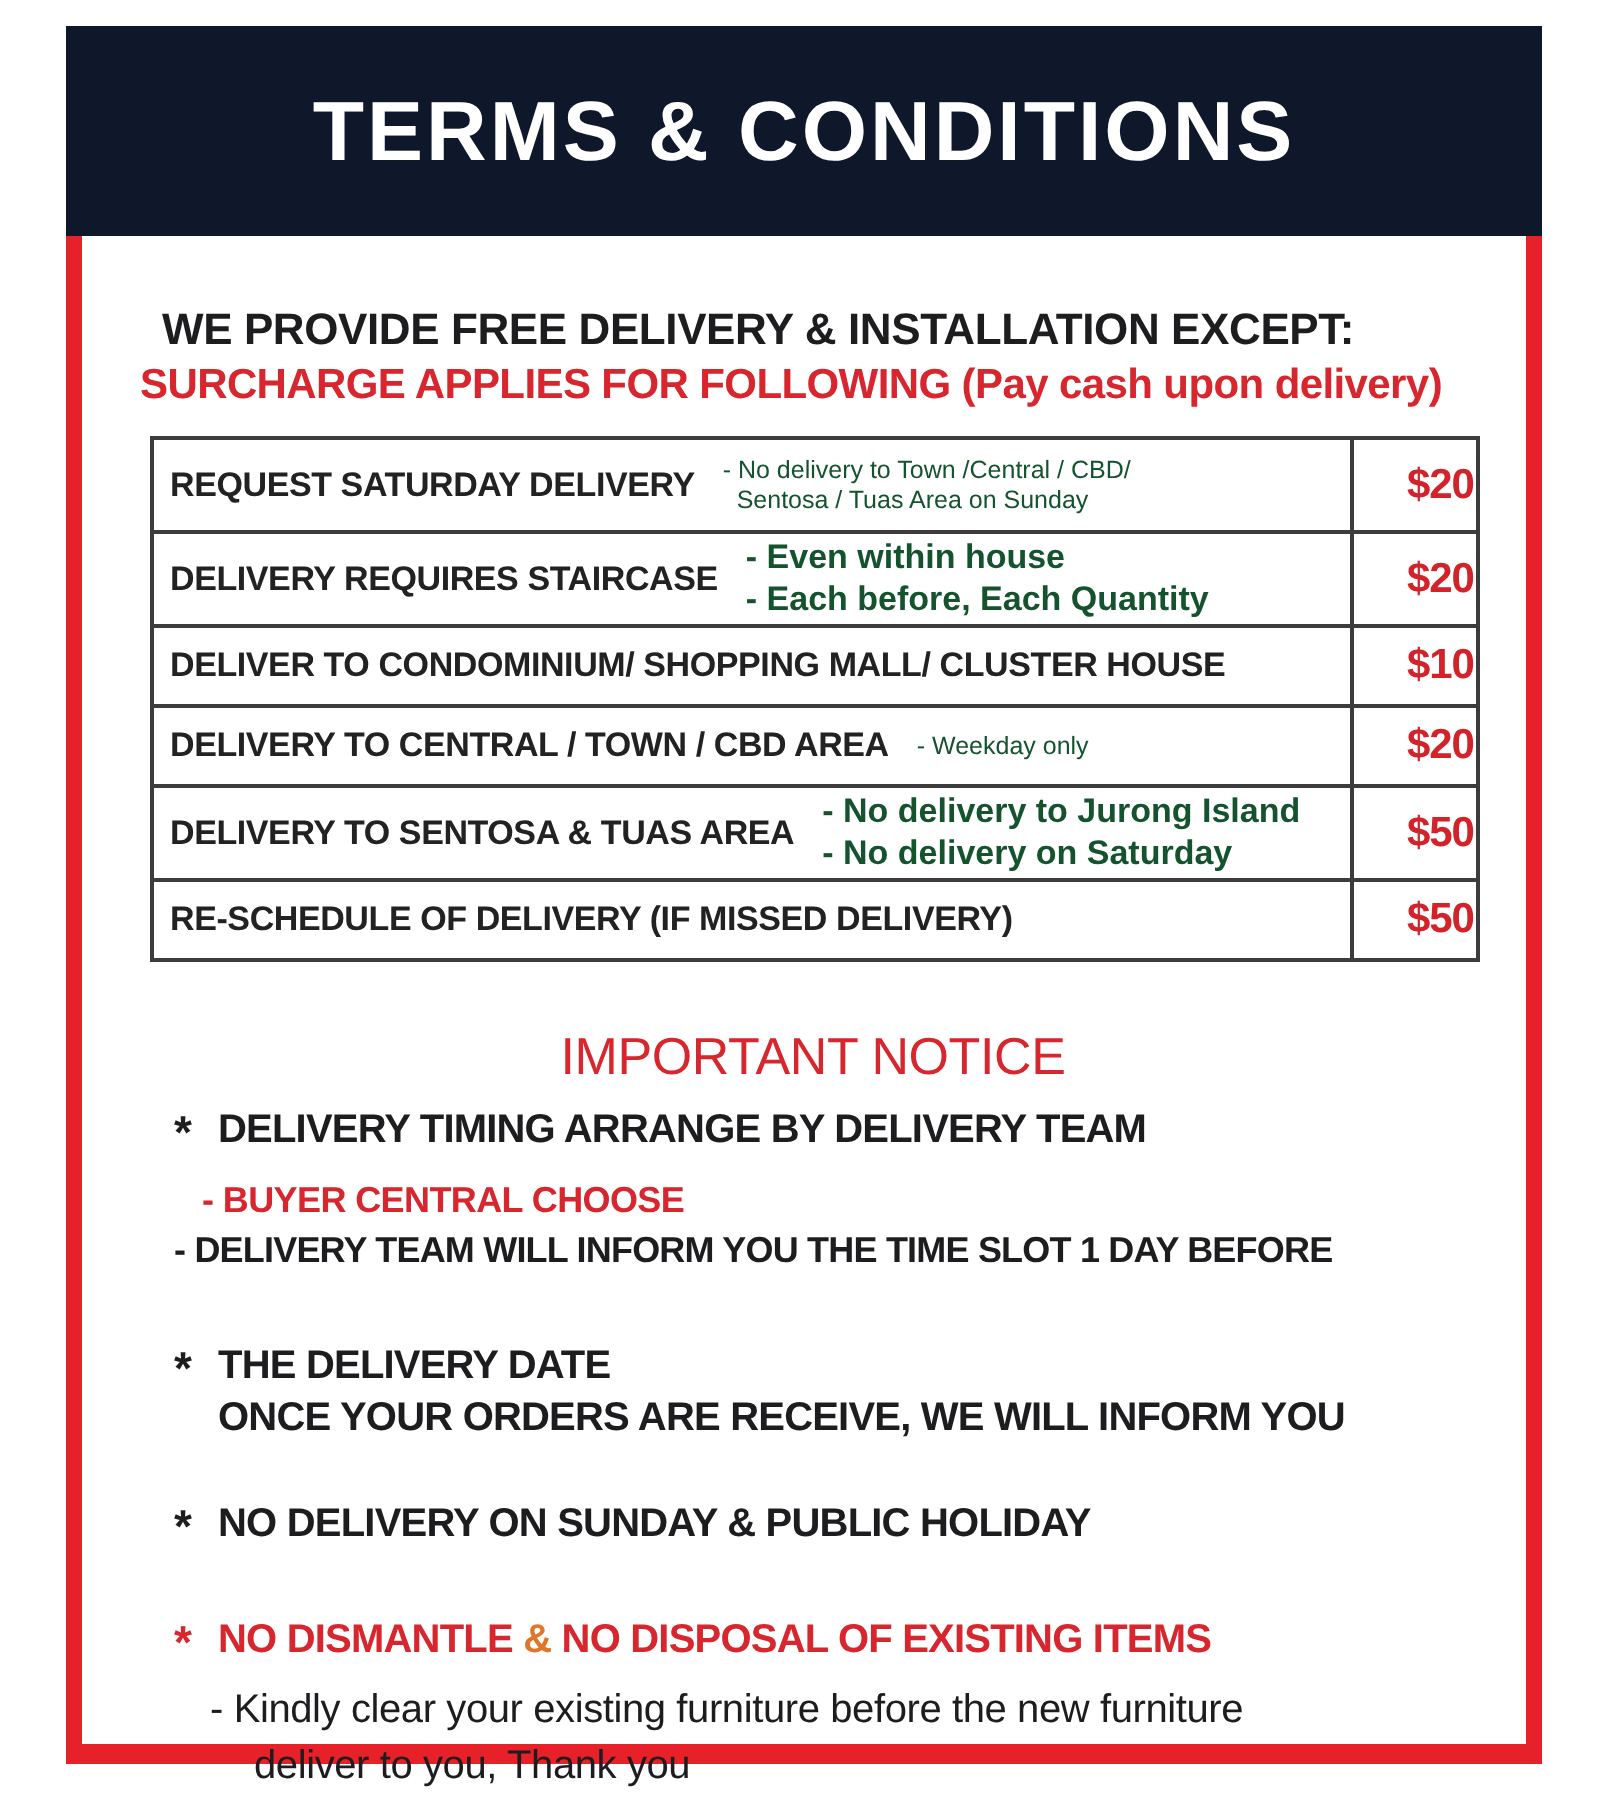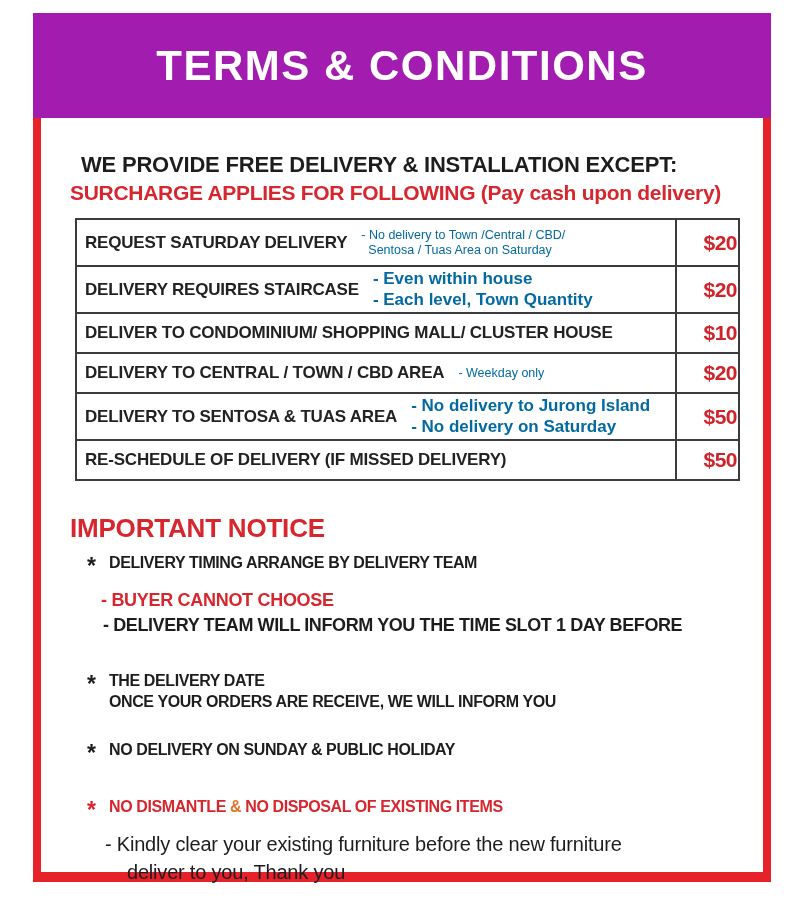--- a/index.html
+++ b/index.html
@@ -7,21 +7,21 @@
     width:800px;height:900px;background:#ffffff;position:relative;overflow:hidden;
     font-family:"Liberation Sans", sans-serif;
     -webkit-font-smoothing:antialiased;
   }
   .frame{
     position:absolute;left:33px;top:13px;width:738px;height:869px;
     box-sizing:border-box;background:#ffffff;
     border-left:8px solid #e6212a;border-right:8px solid #e6212a;border-bottom:10px solid #e6212a;
   }
   .banner{
-    margin:0 -8px;height:105px;background:#a21caf;
+    margin:0 -8px;height:105px;background:#0f172a;
     display:flex;align-items:center;justify-content:center;
   }
   .banner h1{
     margin:0;color:#ffffff;font-size:42px;font-weight:bold;letter-spacing:1.5px;
   }
   .content{padding:34px 20px 0 29px;}
   .h-black{
     margin:0 0 3px 11px;font-size:22px;font-weight:bold;color:#1d1d1f;letter-spacing:-0.2px;white-space:nowrap;
   }
   .h-red{
@@ -32,41 +32,41 @@
   }
   table.surcharge td{
     border:2px solid #3c3c3c;background:#ffffff;vertical-align:middle;
   }
   td.desc{padding:2px 4px 2px 8px;}
   tr.tall td{height:41px;} tr.short td{height:34px;margin-left:16px;}
   .cellwrap{display:flex;align-items:center;gap:14px;}
   .row-label{
     font-size:17px;font-weight:bold;color:#222222;white-space:nowrap;letter-spacing:-0.2px;flex:0 0 auto;
   }
-  .row-note{font-size:12.5px;line-height:1.18;color:#0369a1;white-space:nowrap;}
+  .row-note{font-size:12.5px;line-height:1.18;color:#14532d;white-space:nowrap;}
   .row-note.bold{font-weight:bold;font-size:17px;}
   .note-indent{padding-left:7px;}
   td.price{width:59px;text-align:right;color:#d2232b;font-weight:bold;font-size:21px;letter-spacing:-0.5px;}
   .notice-title{
-    margin:32px 0 8px 0;color:#d7262d;font-size:26px;font-weight:bold;letter-spacing:-0.2px;
+    margin:32px 0 8px 0;text-align:center;color:#d7262d;font-size:26px;font-weight:normal;letter-spacing:-0.2px;
   }
   .bullet{display:flex;margin-left:17px;}
   .bullet .star{
     flex:0 0 22px;font-size:23px;font-weight:bold;color:#1d1d1f;line-height:1.2;padding-top:1px;
   }
   .bullet .btext{
-    font-size:16px;font-weight:bold;color:#1d1d1f;line-height:1.32;letter-spacing:-0.4px;
+    font-size:20px;font-weight:bold;color:#1d1d1f;line-height:1.32;letter-spacing:-0.4px;
   }
   .bullet.red .star,.bullet.red .btext{color:#d7262d;}
   .amp-orange{color:#e0762a;}
   .sub-red{
     margin:9px 0 2px 31px;font-size:18px;font-weight:bold;color:#d7262d;letter-spacing:-0.3px;
   }
   .sub-black{
-    margin:4px 0 0 33px;font-size:18px;font-weight:bold;color:#1d1d1f;letter-spacing:-0.4px;white-space:nowrap;
+    margin:4px 0 0 17px;font-size:18px;font-weight:bold;color:#1d1d1f;letter-spacing:-0.4px;white-space:nowrap;
   }
   .gap1{margin-top:34px;} .gap2{margin-top:27px;} .gap3{margin-top:29px;}
   .item4-sub{
     margin:5px 0 0 35px;font-size:20px;color:#1d1d1f;line-height:1.42;letter-spacing:-0.2px;
   }
   .item4-sub .line2{padding-left:22px;}
 </style>
 </head>
 <body>
 
@@ -82,34 +82,34 @@
     <p class="h-red">SURCHARGE APPLIES FOR FOLLOWING (Pay cash upon delivery)</p>
 
     <table class="surcharge">
       <tbody>
           <tr class="tall">
         <td class="desc">
           <div class="cellwrap">
             <span class="row-label">REQUEST SATURDAY DELIVERY</span>
             <span class="row-note">
               <span>- No delivery to Town /Central / CBD/</span><br>
-              <span class="note-indent">Sentosa / Tuas Area on Saturday</span>
+              <span class="note-indent">Sentosa / Tuas Area on Sunday</span>
             </span>
           </div>
         </td>
         <td class="price">$20</td>
       </tr>
 
       <tr class="tall">
         <td class="desc">
           <div class="cellwrap">
             <span class="row-label">DELIVERY REQUIRES STAIRCASE</span>
             <span class="row-note bold">
               <span>- Even within house</span><br>
-              <span>- Each level, Town Quantity</span>
+              <span>- Each before, Each Quantity</span>
             </span>
           </div>
         </td>
         <td class="price">$20</td>
       </tr>
 
       <tr class="short">
         <td class="desc">
           <div class="cellwrap">
             <span class="row-label">DELIVER TO CONDOMINIUM/ SHOPPING MALL/ CLUSTER HOUSE</span>
@@ -151,21 +151,21 @@
       </tr>
     </tbody>
       </table>
 
     <h2 class="notice-title">IMPORTANT NOTICE</h2>
 
     <div class="bullet">
       <span class="star">*</span>
       <div class="btext">DELIVERY TIMING ARRANGE BY DELIVERY TEAM</div>
     </div>
-    <div class="sub-red">- BUYER CANNOT CHOOSE</div>
+    <div class="sub-red">- BUYER CENTRAL CHOOSE</div>
     <div class="sub-black">- DELIVERY TEAM WILL INFORM YOU THE TIME SLOT 1 DAY BEFORE</div>
 
     <div class="bullet gap1">
       <span class="star">*</span>
       <div class="btext">
         <div>THE DELIVERY DATE</div>
         <div>ONCE YOUR ORDERS ARE RECEIVE, WE WILL INFORM YOU</div>
       </div>
     </div>
 

